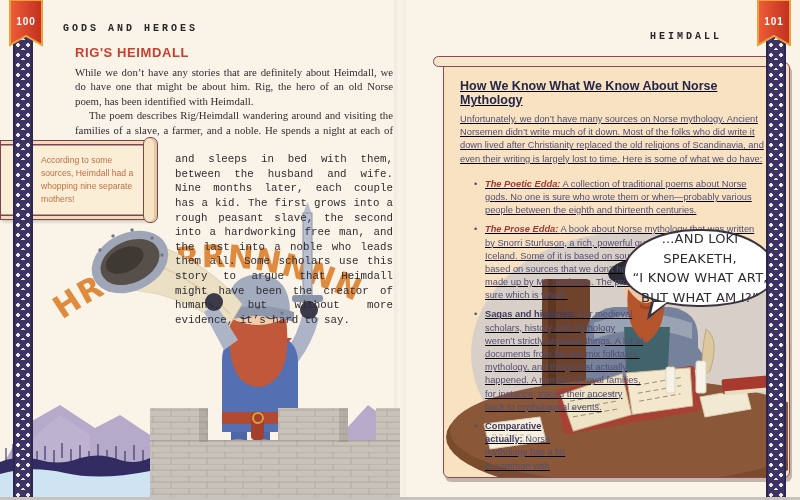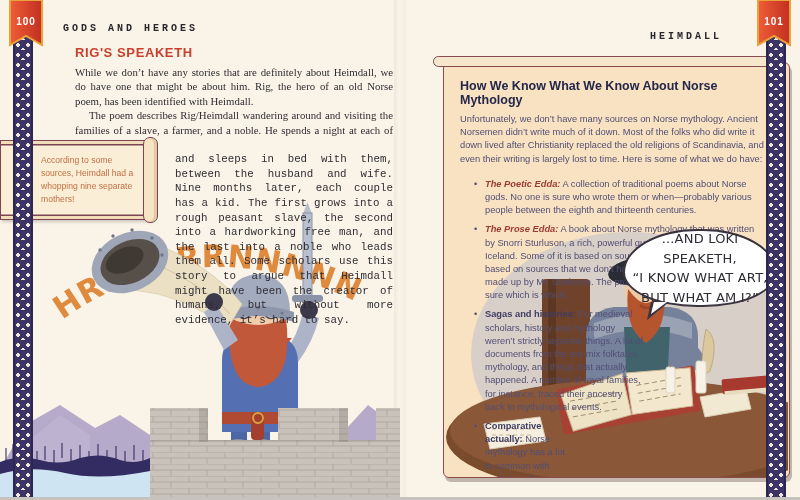--- a/index.html
+++ b/index.html
@@ -46,21 +46,21 @@
                    inset 0 -3px 0 #f3ddb9, inset 0 -4.5px 0 #7c4452,
                    2px 2px 3px rgba(0,0,0,.18);
         padding:13px 12px 13px 40px;font-size:8.6px;line-height:1.5;color:var(--note-text);}
   .note-roll{position:absolute;right:-7px;top:-4px;bottom:-4px;width:13px;background:#f6e4c4;
              border:1px solid #7c4452;border-radius:7px;box-shadow:inset -3px 0 0 #e3c9a2;}
   
   .viking-art{position:absolute;left:0;top:200px;z-index:1;}
   
   .infobox{position:absolute;left:443px;top:62px;width:347px;height:416px;box-sizing:border-box;
            background:var(--box-bg);border:1.5px solid var(--box-border);border-radius:6px;
-           box-shadow:2px 4px 0 rgba(90,70,60,.35);z-index:2;overflow:hidden;}
+           box-shadow:2px 4px 0 rgba(90,70,60,.35);z-index:2;overflow:hidden;text-decoration:underline;}
   .infobox-bar{position:absolute;left:433px;top:56px;width:351px;height:11px;background:#f6e7cc;
                border:1.5px solid var(--box-border);border-radius:6px;z-index:3;box-sizing:border-box;}
   .infobox-inner{position:relative;width:100%;height:100%;padding:16px 15px 0 16px;box-sizing:border-box;}
   .box-title{margin:0 0 6px 0;font-size:12.5px;font-weight:bold;color:var(--title-navy);}
   .box-intro{margin:0 0 7px 0;font-size:9.3px;line-height:1.42;color:var(--body-navy);}
   .bullets{margin:12px;padding:0;list-style:none;position:relative;z-index:2;}
   .bullets li{position:relative;padding-left:13px;margin-bottom:6px;font-size:9.3px;line-height:1.42;
               color:var(--body-navy);}
   .bullets li::before{content:"\2022";position:absolute;left:2px;top:0;color:var(--body-navy);}
   .b-label{font-weight:bold;}
@@ -201,21 +201,21 @@
         <rect x="150" y="208" width="58" height="34" fill="url(#brick)"></rect>
         <rect x="278" y="208" width="70" height="34" fill="url(#brick)"></rect>
         <rect x="376" y="208" width="24" height="34" fill="url(#brick)"></rect>
         <rect x="199" y="208" width="9" height="34" fill="rgba(60,50,45,.14)"></rect>
         <rect x="339" y="208" width="9" height="34" fill="rgba(60,50,45,.14)"></rect>
         <rect x="150" y="240" width="250" height="2" fill="rgba(60,50,45,.12)"></rect>
       </g>
     </svg>
 
     <div class="left-col">
-      <h2 class="section-title">RIG'S SPEAKETH</h2>
+      <h2 class="section-title">RIG'S HEIMDALL</h2>
       <p class="para">While we don’t have any stories that are definitely about Heimdall, we do have one that might be about him. Rig, the hero of an old Norse poem, has been identified with Heimdall.</p>
       <p class="para indent">The poem describes Rig/Heimdall wandering around and visiting the families of a slave, a farmer, and a noble. He spends a night at each of their houses</p>
       <p class="para narrow">and sleeps in bed with them, between the husband and wife. Nine months later, each couple has a kid. The first grows into a rough peasant slave, the second into a hardworking free man, and the last into a noble who leads them all. Some scholars use this story to argue that Heimdall might have been the creator of humans, but without more evidence, it’s hard to say.</p>
     </div>
 
     <div class="note">
       <span>According to some sources, Heimdall had a whopping nine separate mothers!</span>
       <span class="note-roll"></span>
     </div>
 

